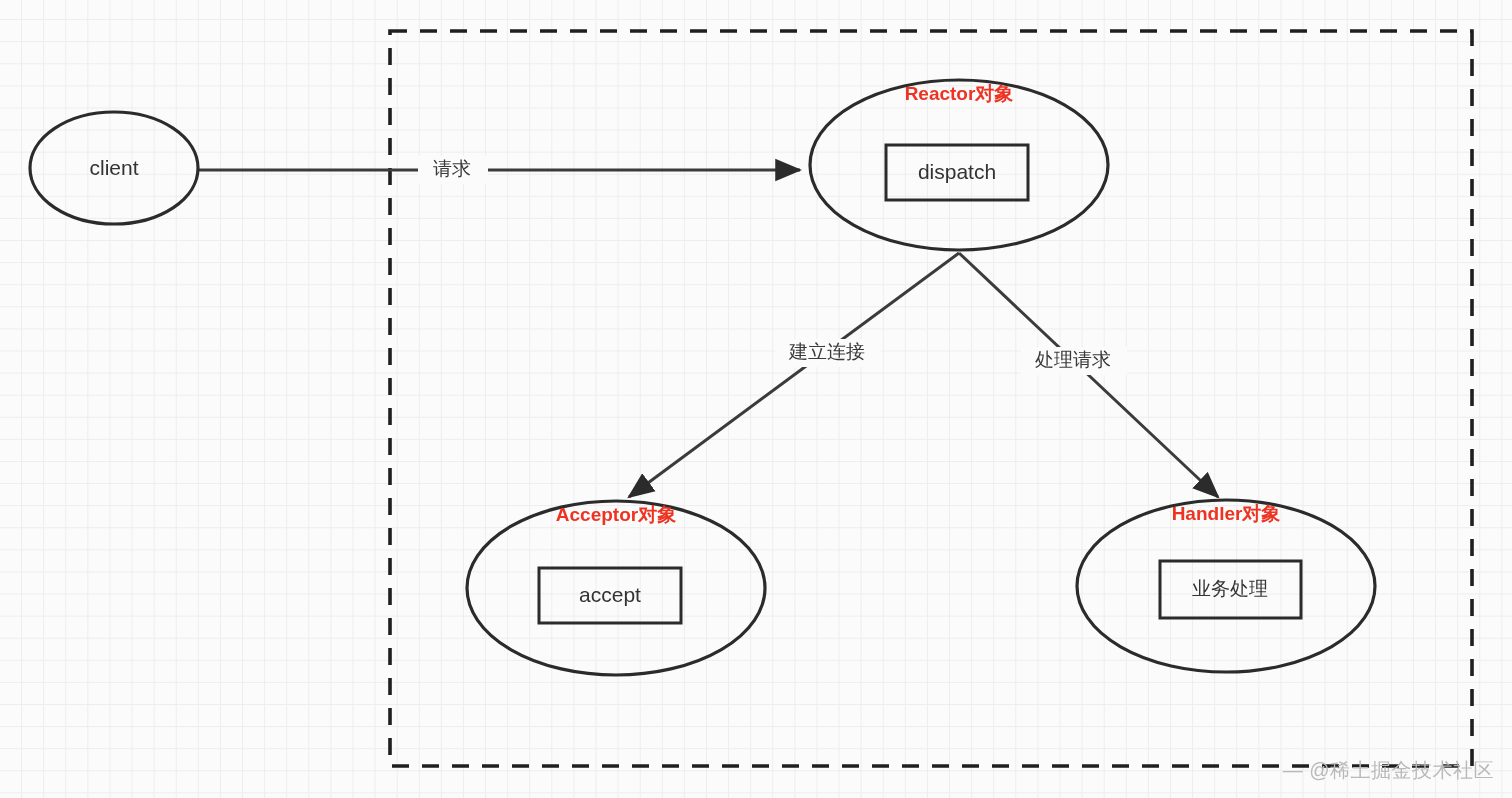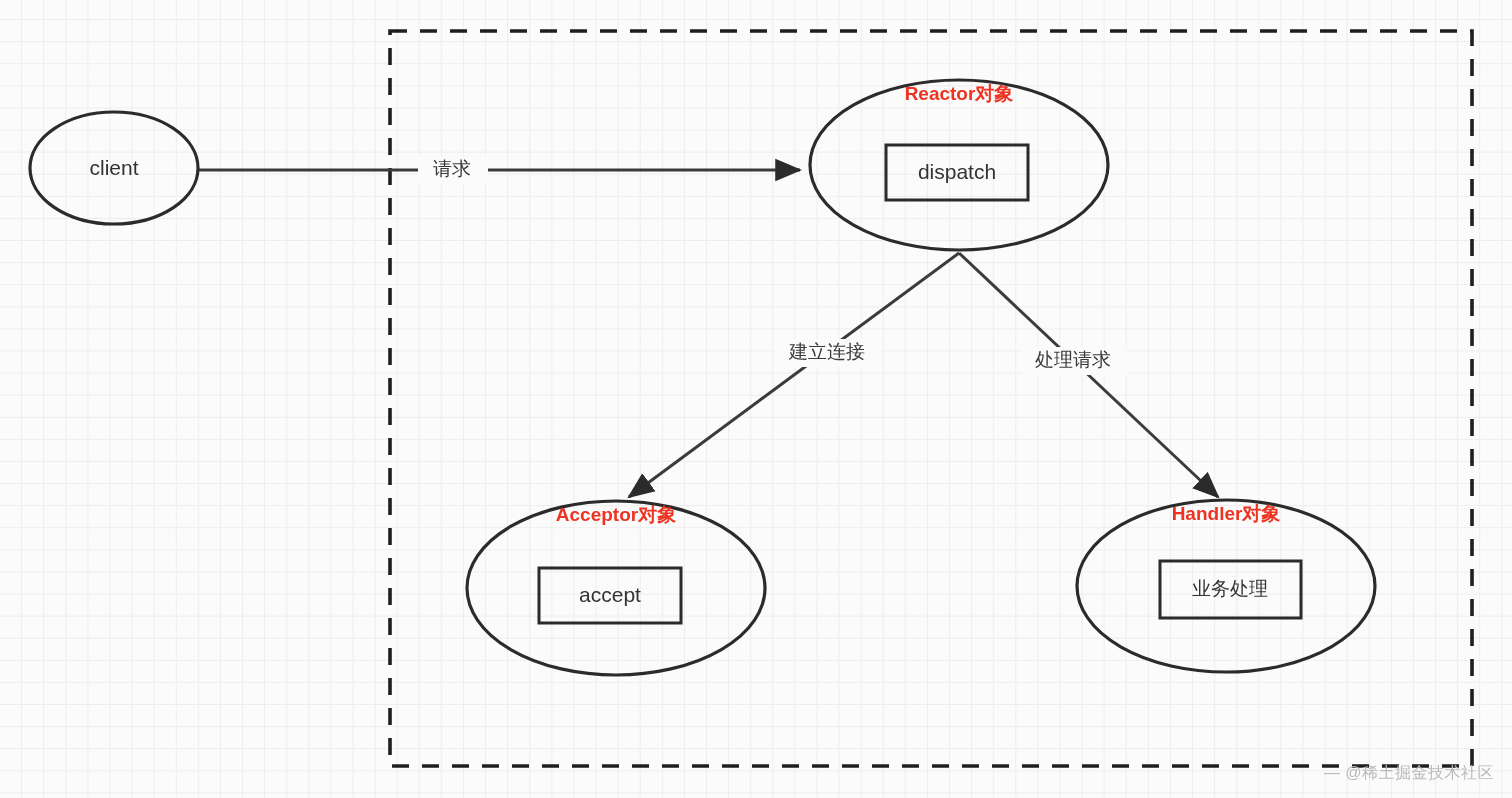--- a/index.html
+++ b/index.html
@@ -74,21 +74,21 @@
     dominant-baseline: middle;
   }
   .edge-label-bg {
     fill: #fbfbfb;
   }
   .watermark {
     position: absolute;
     right: 18px;
     bottom: 14px;
     font-family: "Liberation Sans", "DejaVu Sans", sans-serif;
-    font-size: 16px;
+    font-size: 20px;
     color: #b9b9b9;
     letter-spacing: 0.5px;
     white-space: nowrap;
     user-select: none;
   }
 </style>
 </head>
 <body>
 
 <div id="canvas">

